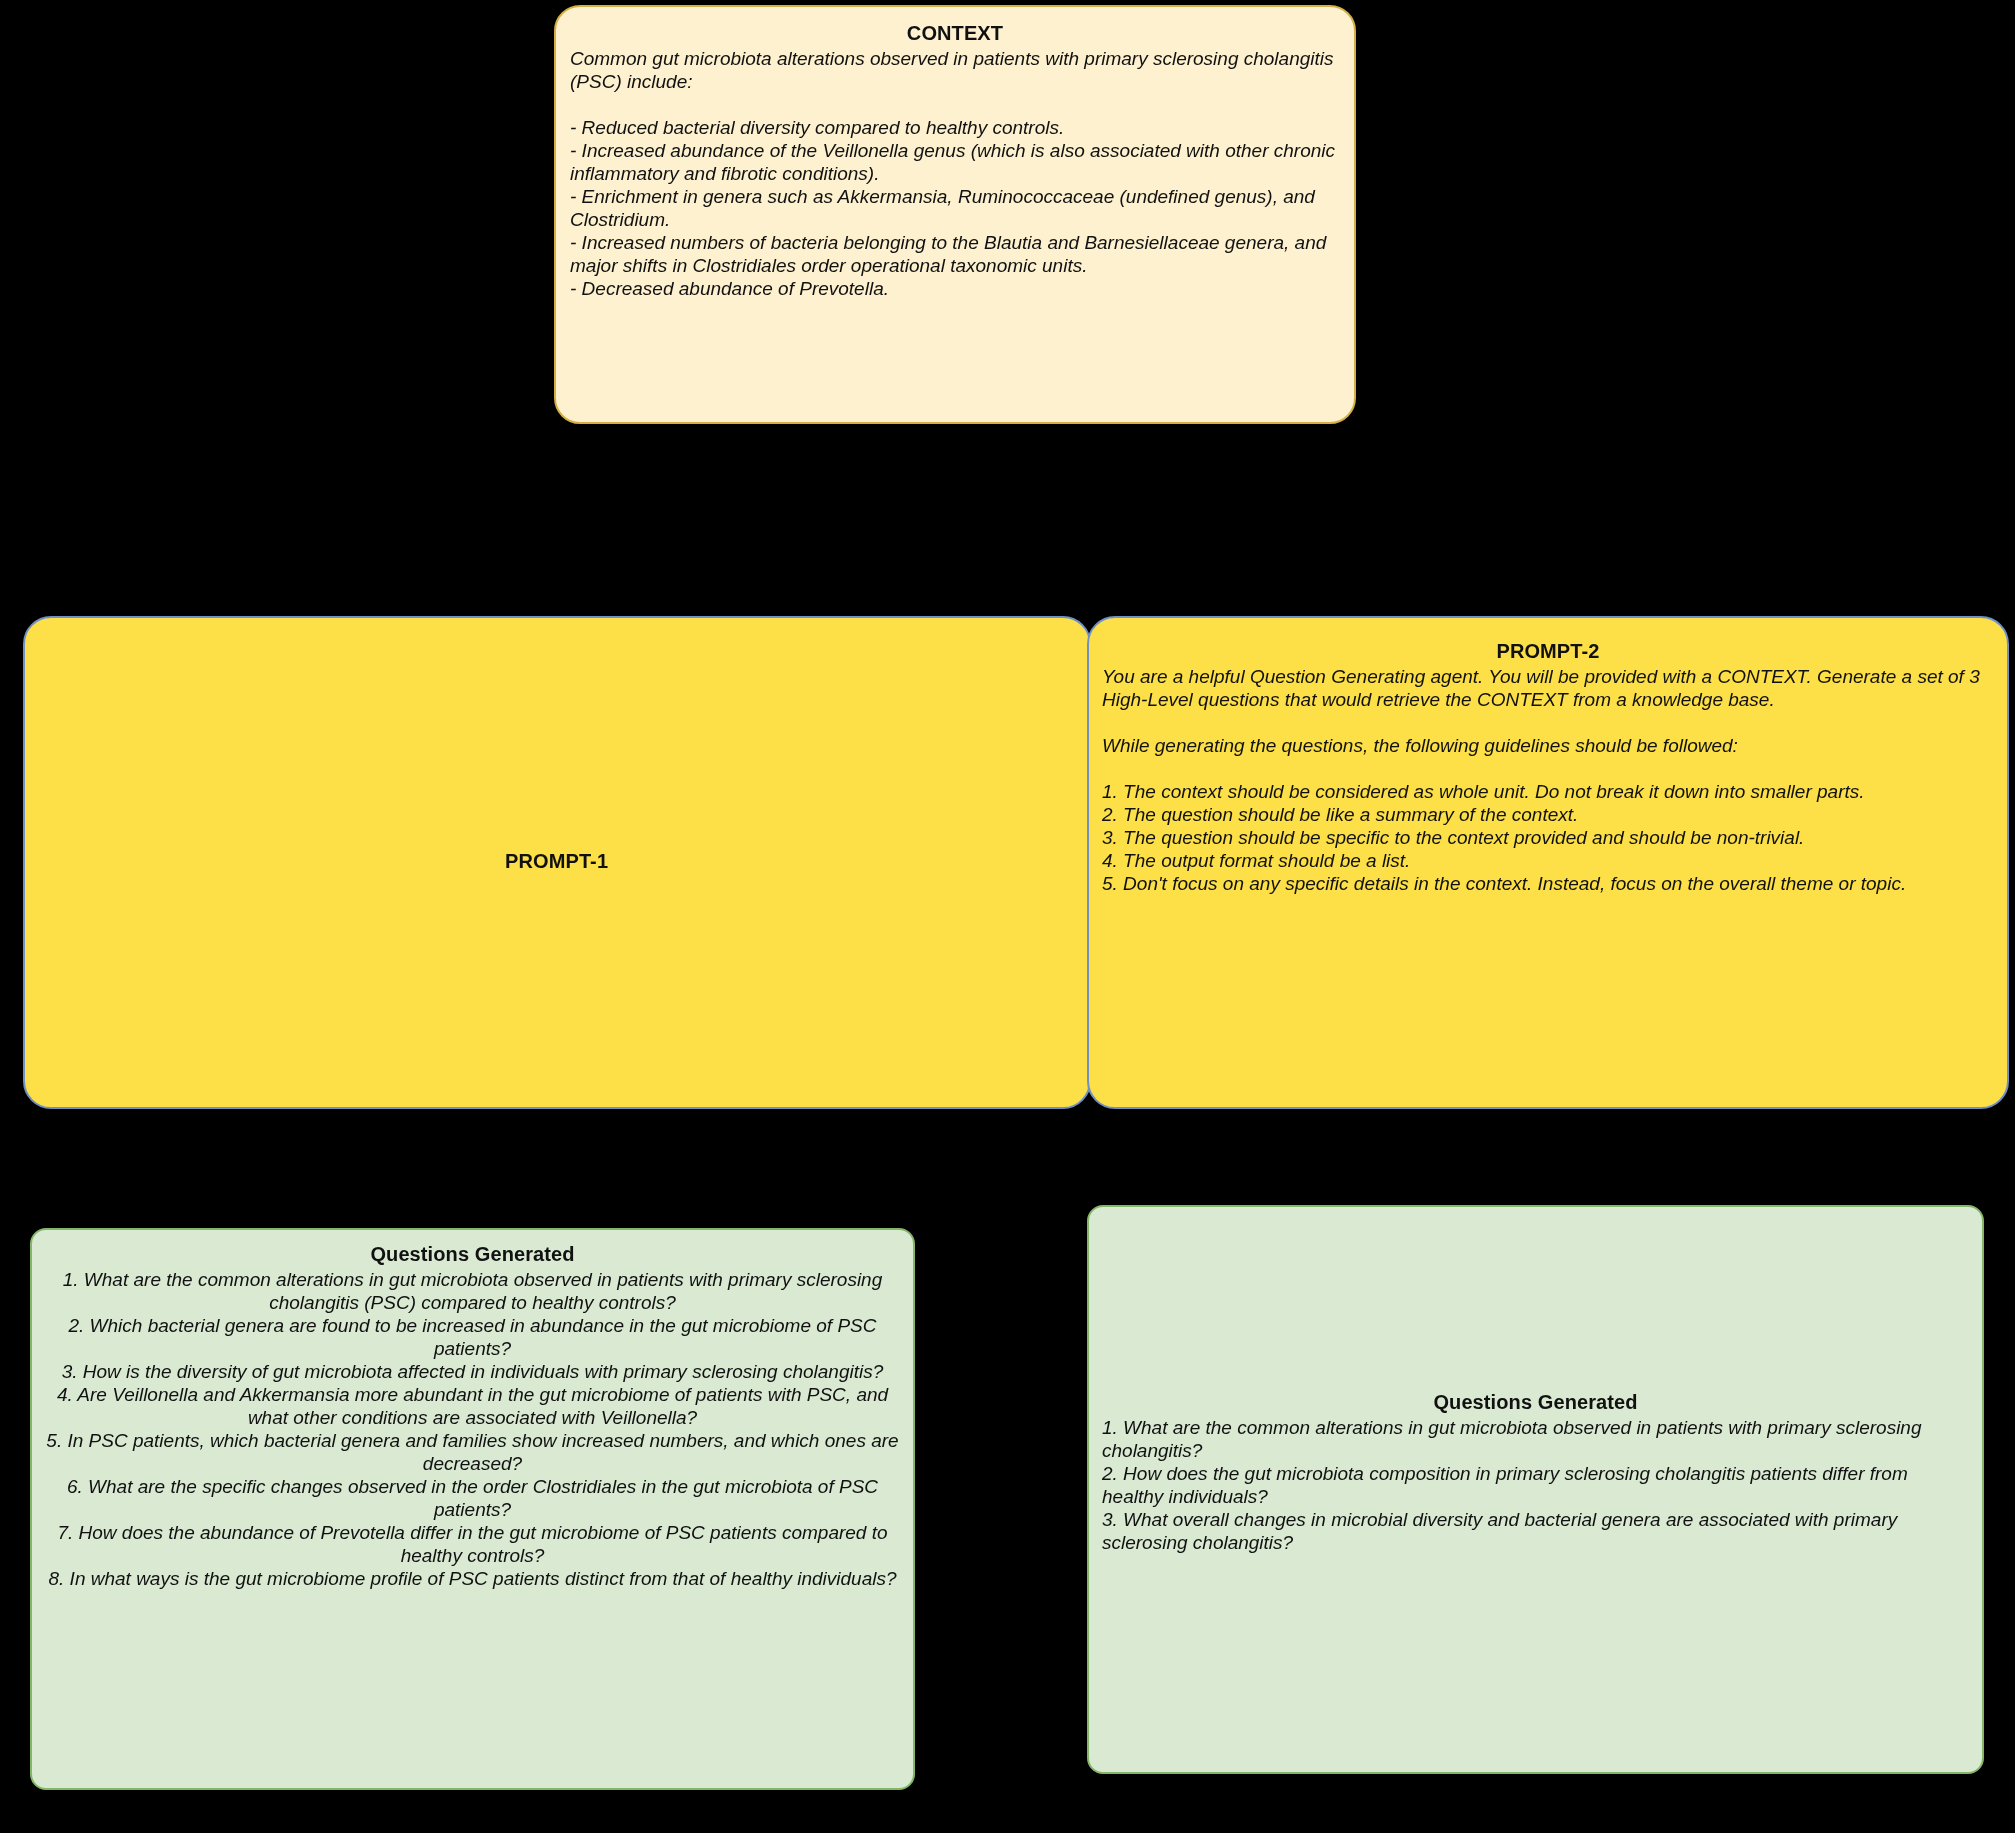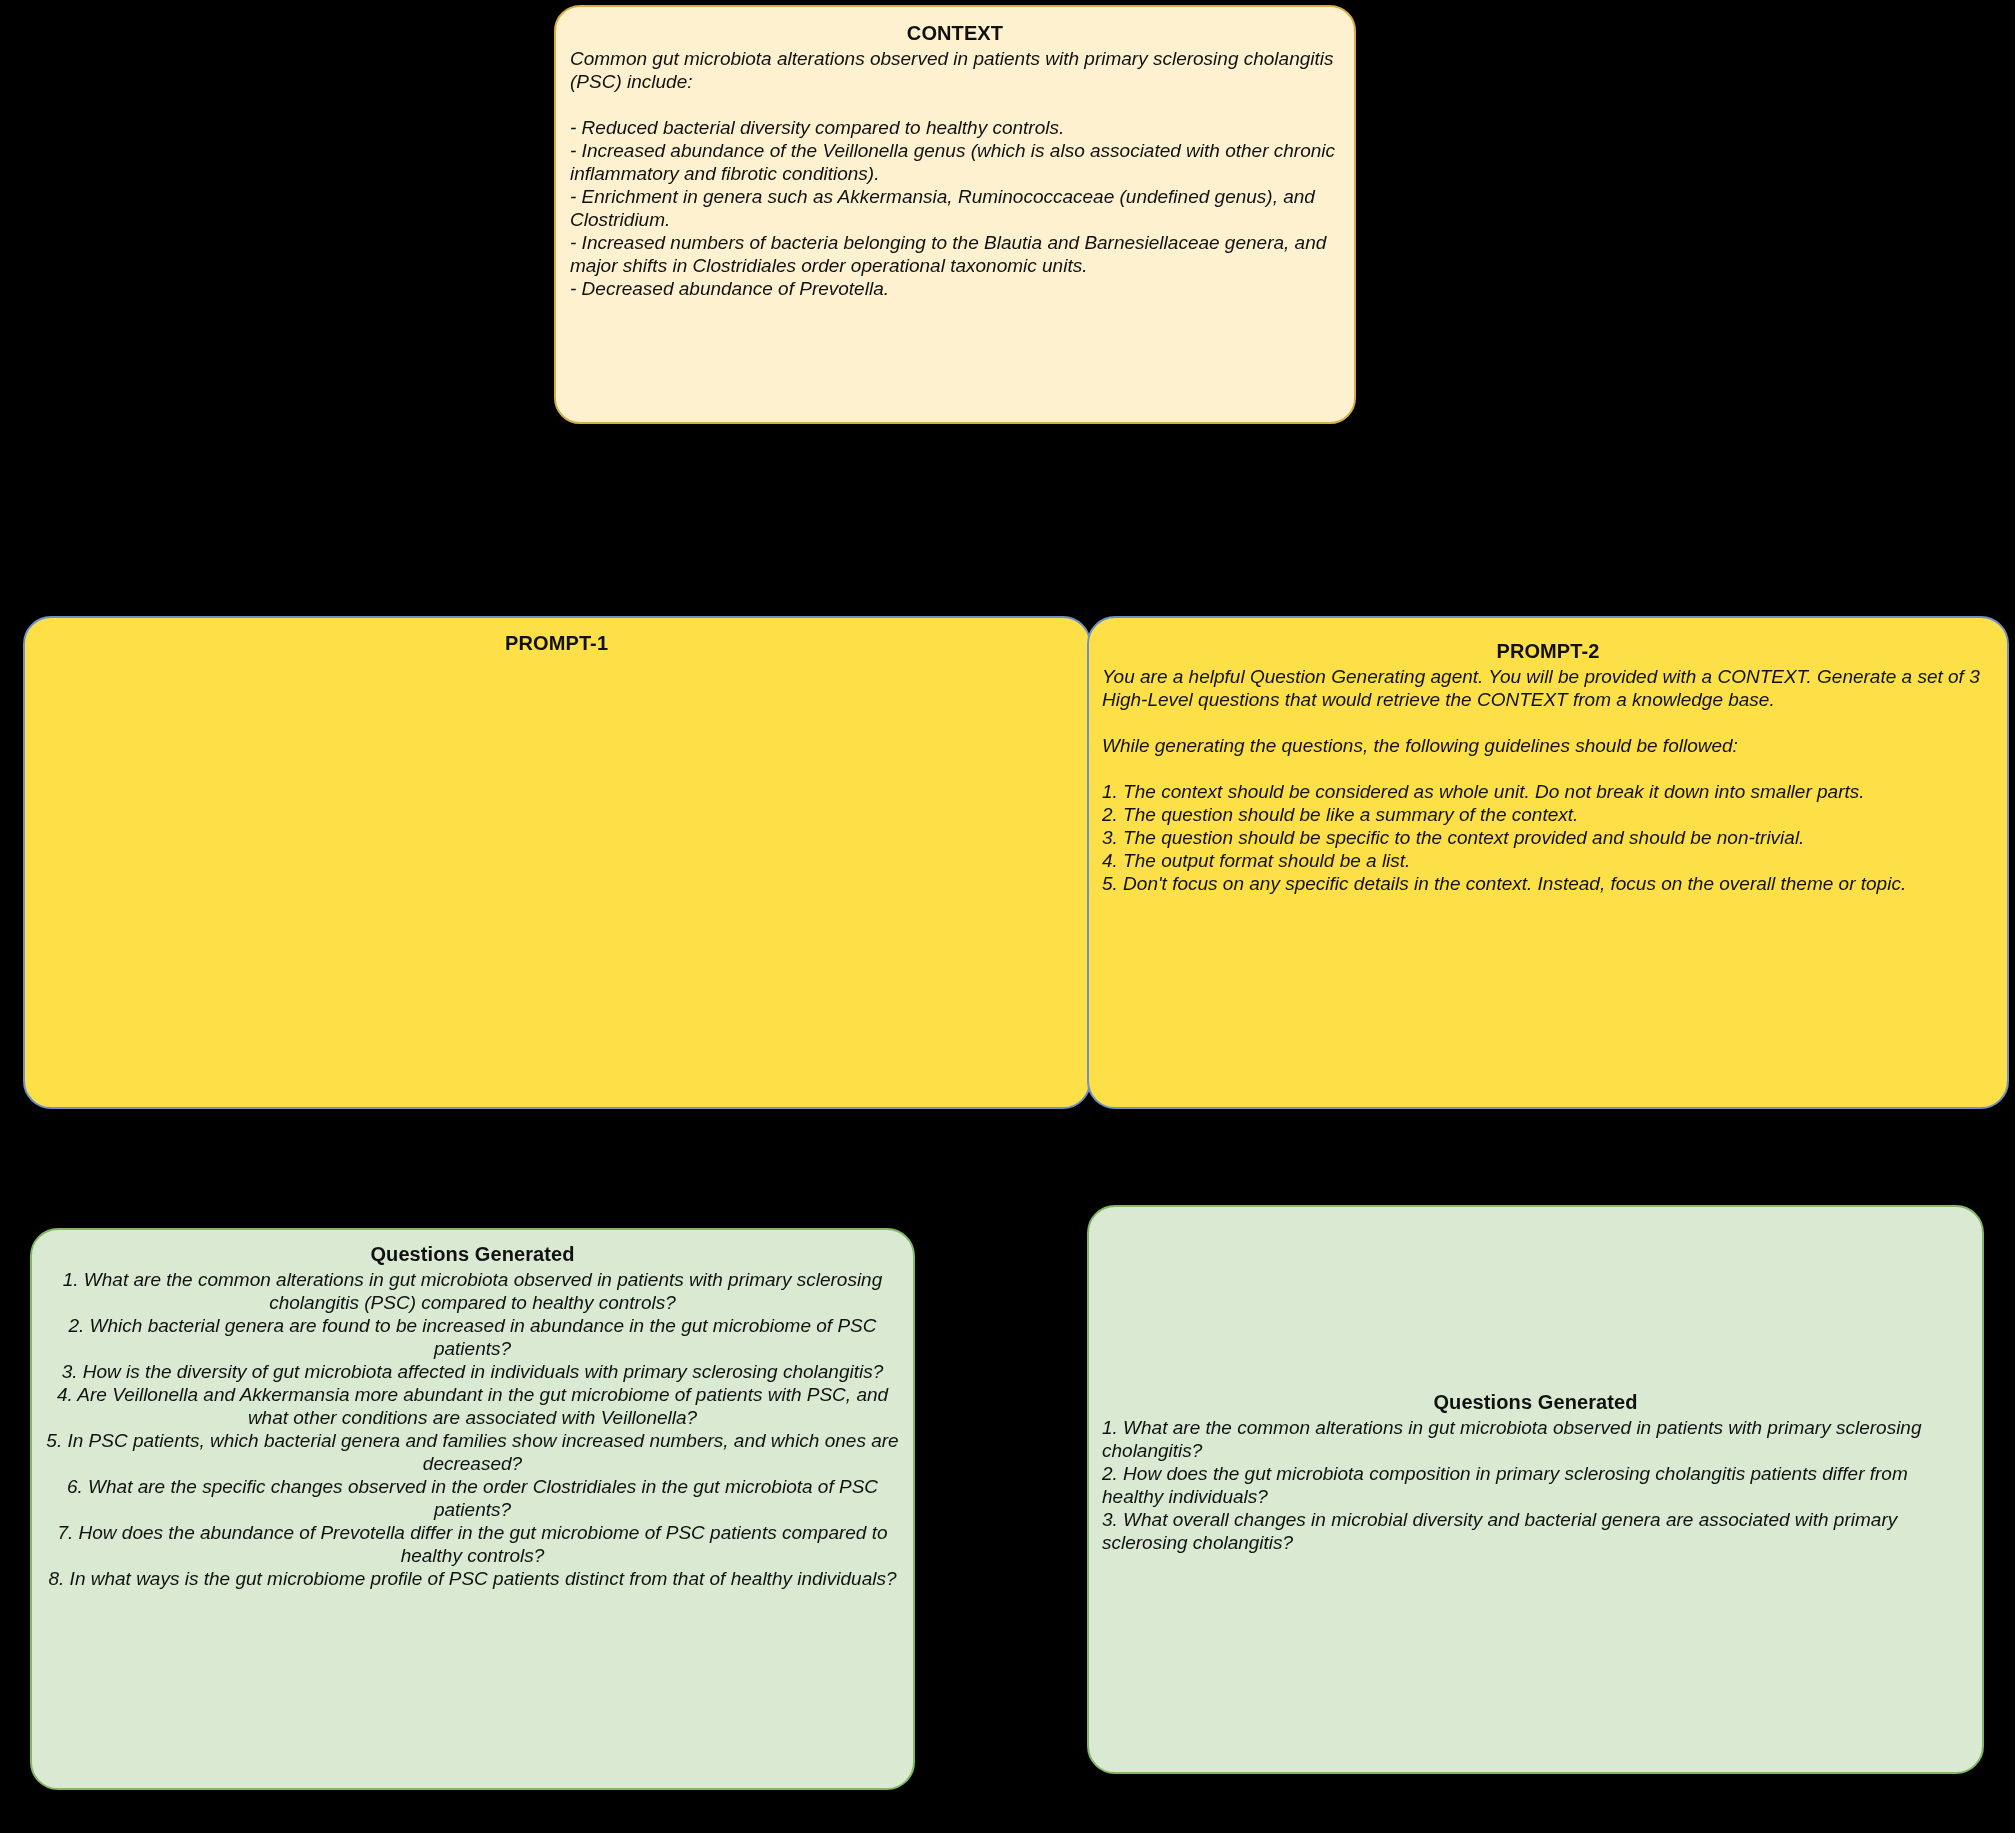--- a/index.html
+++ b/index.html
@@ -23,30 +23,30 @@
     background:#fdf1cf;border:2px solid #d5ae44;border-radius:26px;
     padding:15px 14px 14px 14px;
   }
 
   
   .blue{
     background:#fde047;border:2px solid #7190c6;border-radius:28px;
   }
   #prompt1-card{
     left:22.6px;top:616px;width:1068px;height:493px;
-    padding:14px 13px;display:flex;flex-direction:column;
+    padding:14px 13px;display:flex;flex-direction:column;justify-content:center;
   }
   #prompt2-card{
     left:1087px;top:616px;width:922px;height:493px;
     padding:22px 13px;
   }
 
   
   .green{
-    background:#d9e9d2;border:2px solid #83b767;border-radius:28px;
+    background:#d9e9d2;border:2px solid #83b767;border-radius:16px;
   }
   #questions1-card{
     left:30px;top:1228px;width:885px;height:562px;
     padding:13px 11px;
   }
   #questions2-card{
     left:1087px;top:1205px;width:897px;height:569px;
     padding:13px 13px;
   }
   #questions2-card .card-title{margin-top:171px;}

